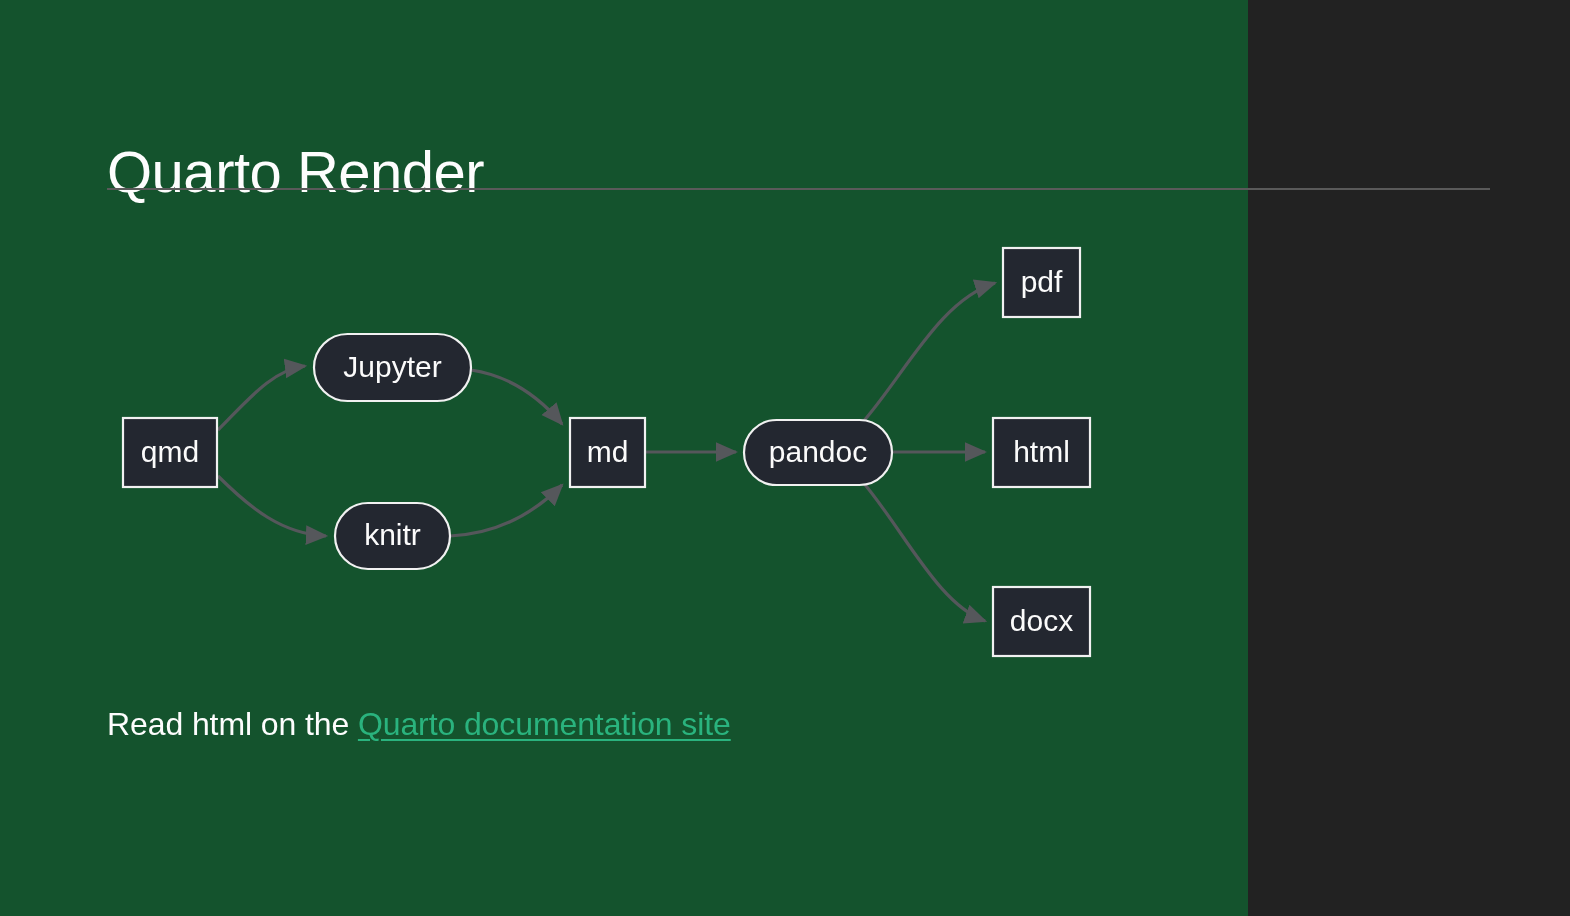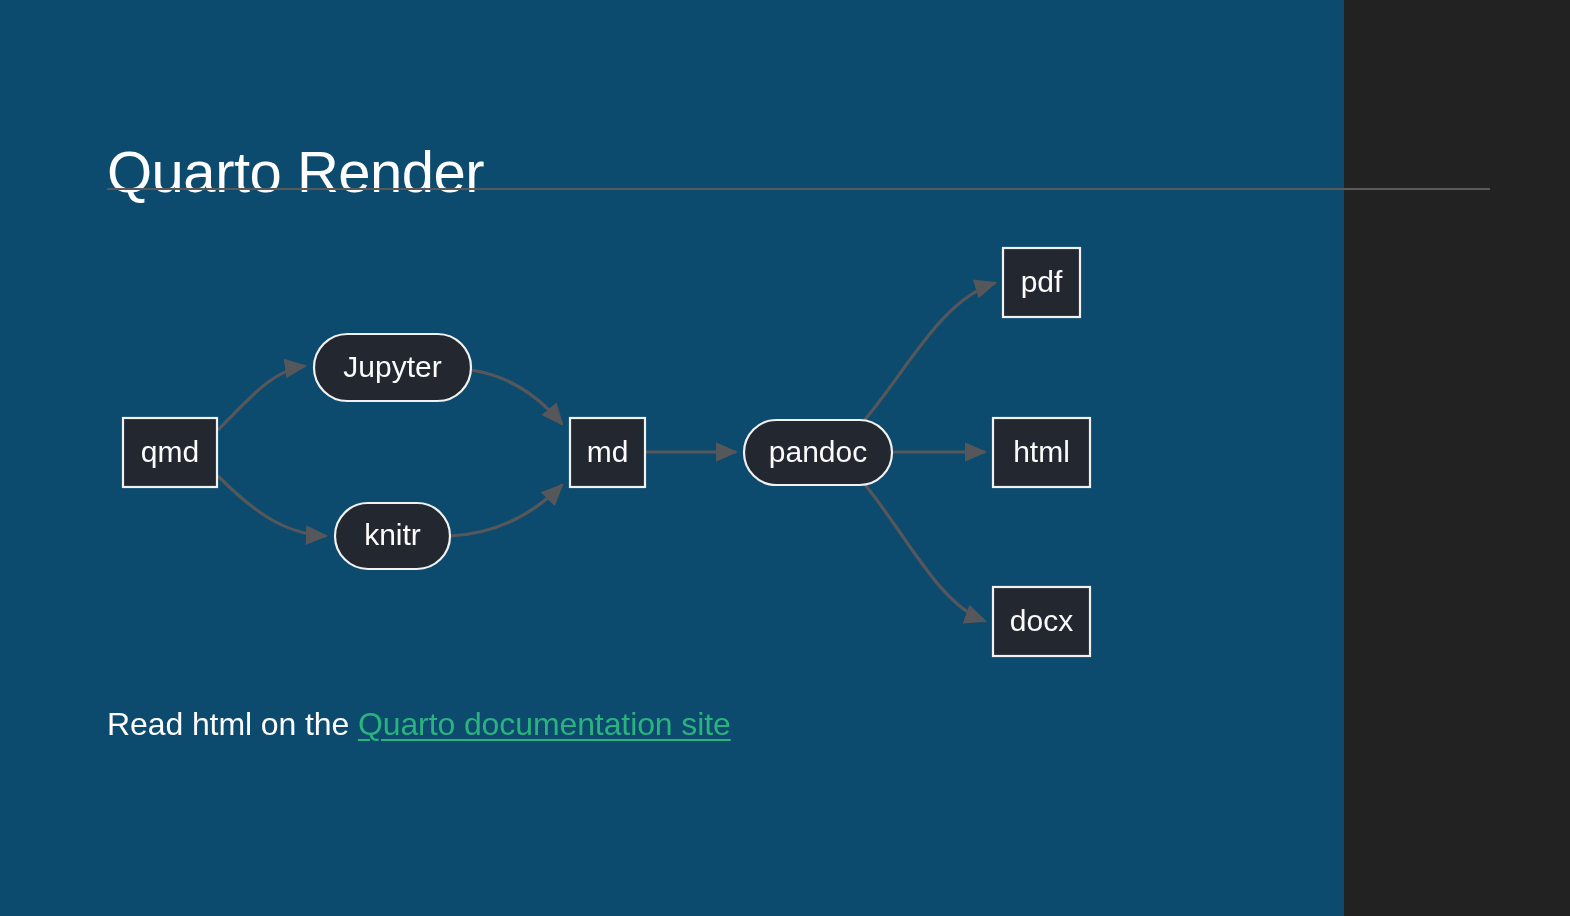--- a/index.html
+++ b/index.html
@@ -11,23 +11,23 @@
     overflow: hidden;
   }
   body {
     font-family: "Liberation Sans", sans-serif;
     color: #ffffff;
     position: relative;
   }
   .slide {
     position: absolute;
     inset: 0;
-    width: 1344px;
+    width: 1248px;
     height: 916px;
-    background: #0c4a6e;
+    background: #14532d;
   }
   .slide-title {
     position: absolute;
     left: 107px;
     top: 101px;
     font-size: 58px;
     font-weight: 400;
     letter-spacing: -0.5px;
     line-height: 1.1;
     color: #fdfdfd;

